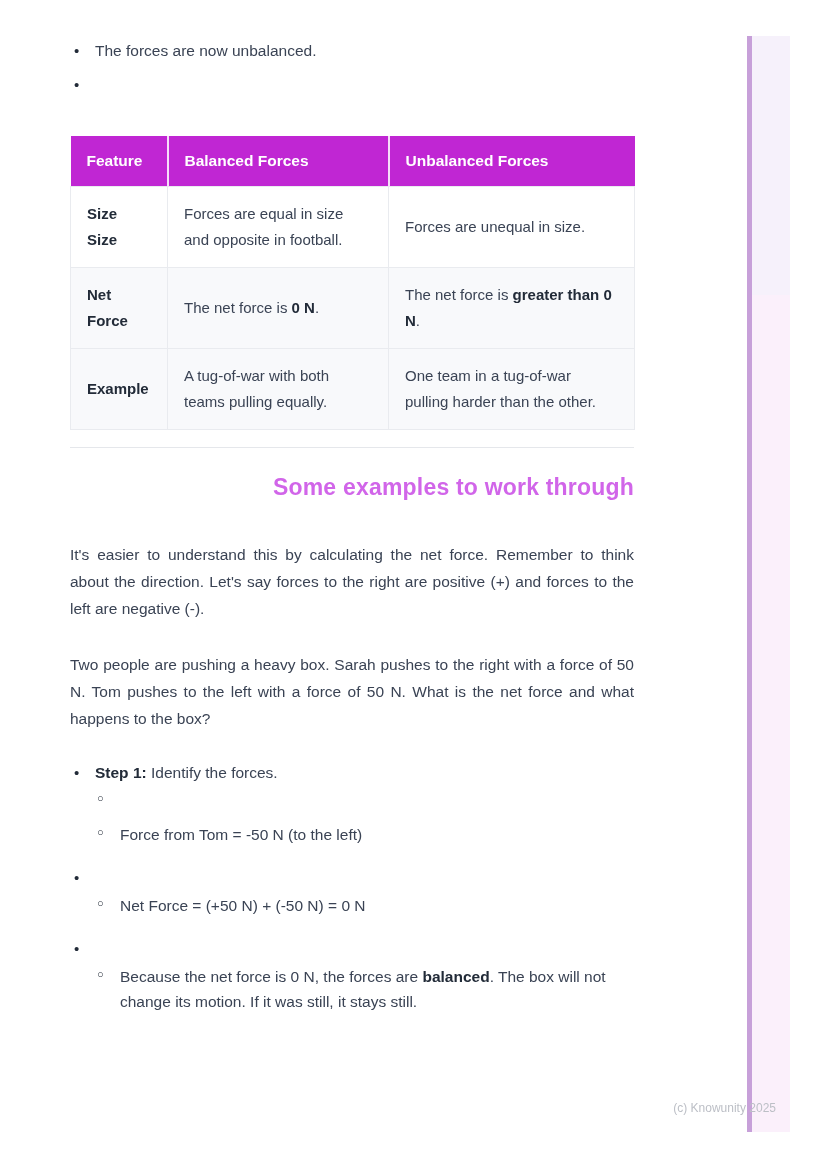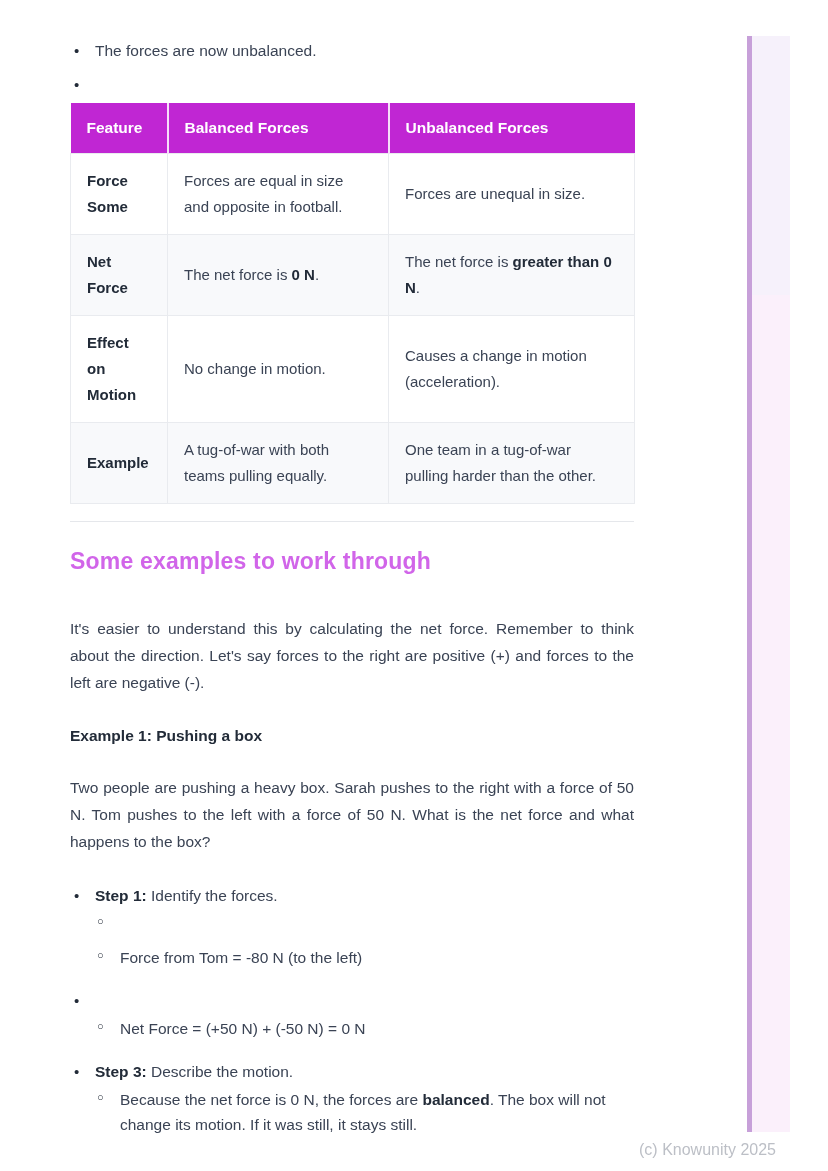--- a/index.html
+++ b/index.html
@@ -21,44 +21,44 @@
   .content{position:absolute;left:70px;top:0;width:564px;}
 
   
   .toplist{margin-top:40px;list-style:none;}
   .li{display:flex;align-items:flex-start;line-height:21px;font-size:15.5px;}
   .toplist .li + .li{margin-top:13px;}
   .b-mark{flex:0 0 25px;padding-left:4px;text-align:left;color:var(--text-strong);font-size:15px;}
   .c-mark{flex:0 0 25px;padding-left:2px;color:var(--text-strong);font-size:11px;line-height:21px;}
 
   
-  table{margin-top:8px;width:564px;border-collapse:collapse;table-layout:fixed;font-size:15px;}
+  table{margin-top:41px;width:564px;border-collapse:collapse;table-layout:fixed;font-size:15px;}
   thead th{background:var(--accent);color:var(--header-text);font-weight:bold;text-align:left;
     padding:16px 16px;font-size:15.5px;border-right:2px solid rgba(255,255,255,.85);}
   thead th:last-child{border-right:none;}
   tbody td{border:1px solid var(--border);padding:14px 16px;line-height:26px;vertical-align:middle;background:#fff;}
   tbody tr.alt td{background:var(--row-alt);}
   td.feature{font-weight:bold;color:var(--text-strong);}
   strong{color:var(--text-strong);}
 
   hr{border:none;border-top:1px solid var(--hr);margin:17px 0 0 0;}
 
-  h2{margin-top:26px;font-size:23px;font-weight:bold;color:var(--heading);letter-spacing:.2px;}
+  h2{margin-top:26px;font-size:23px;font-weight:bold;color:var(--heading);letter-spacing:.2px;text-align:right;}
   p.just{margin-top:40px;font-size:15.5px;line-height:27px;text-align:justify;}
   h3{margin-top:31px;font-size:15.5px;font-weight:bold;color:var(--text-strong);}
   p.body2{margin-top:29px;}
 
   .steps{margin-top:30px;font-size:15.5px;}
   .step-block + .step-block{margin-top:20px;}
   .step-head{line-height:21px;}
   .subs{margin-left:25px;margin-top:5px;}
   .sub + .sub{margin-top:13px;}
   .sub .text{line-height:25px;}
 
-  .watermark{position:absolute;top:1101px;right:52px;font-size:16px;color:var(--muted);z-index:5;margin-top:40px;}
+  .watermark{position:absolute;top:1101px;right:52px;font-size:12px;color:var(--muted);z-index:5;}
 </style>
 </head>
 <body>
 
 <div class="page">
 
   <div class="band band-top"></div>
   <div class="band band-bottom"></div>
   <div class="band-line"></div>
 
@@ -82,86 +82,79 @@
       </colgroup>
       <thead>
         <tr>
           <th>Feature</th>
           <th>Balanced Forces</th>
           <th>Unbalanced Forces</th>
         </tr>
       </thead>
       <tbody>
         <tr>
-          <td class="feature">Force Some</td>
+          <td class="feature">Size Size</td>
           <td><span>Forces are equal in size and opposite in football.</span><strong></strong><span></span></td>
           <td><span>Forces are unequal in size.</span><strong></strong><span></span></td>
         </tr>
         <tr class="alt">
           <td class="feature">Net Force</td>
           <td><span>The net force is </span><strong>0 N</strong><span>.</span></td>
           <td><span>The net force is </span><strong>greater than 0 N</strong><span>.</span></td>
-        </tr>
-        <tr>
-          <td class="feature">Effect on Motion</td>
-          <td><span>No change in motion.</span><strong></strong><span></span></td>
-          <td><span>Causes a change in motion (acceleration).</span><strong></strong><span></span></td>
         </tr>
         <tr class="alt">
           <td class="feature">Example</td>
           <td><span>A tug-of-war with both teams pulling equally.</span><strong></strong><span></span></td>
           <td><span>One team in a tug-of-war pulling harder than the other.</span><strong></strong><span></span></td>
         </tr>
       </tbody>
     </table>
 
     <hr>
 
     <h2>Some examples to work through</h2>
 
     <p class="just">It's easier to understand this by calculating the net force. Remember to think about the direction. Let's say forces to the right are positive (+) and forces to the left are negative (-).</p>
 
-    <h3>Example 1: Pushing a box</h3>
 
     <p class="just body2">Two people are pushing a heavy box. Sarah pushes to the right with a force of 50 N. Tom pushes to the left with a force of 50 N. What is the net force and what happens to the box?</p>
 
     <div class="steps">
 
       <div class="step-block">
         <div class="li step-head">
           <span class="b-mark">•</span>
           <div class="text"><strong>Step 1:</strong><span> Identify the forces.</span></div>
         </div>
         <div class="subs">
           <div class="li sub">
             <span class="c-mark">○</span>
           </div>
           <div class="li sub">
             <span class="c-mark">○</span>
-            <div class="text"><span>Force from Tom = -80 N (to the left)</span><strong></strong><span></span></div>
+            <div class="text"><span>Force from Tom = -50 N (to the left)</span><strong></strong><span></span></div>
           </div>
         </div>
       </div>
 
       <div class="step-block">
         <div class="li step-head">
           <span class="b-mark">•</span>
         </div>
         <div class="subs">
           <div class="li sub">
             <span class="c-mark">○</span>
             <div class="text"><span>Net Force = (+50 N) + (-50 N) = 0 N</span><strong></strong><span></span></div>
           </div>
         </div>
       </div>
 
       <div class="step-block">
         <div class="li step-head">
           <span class="b-mark">•</span>
-          <div class="text"><strong>Step 3:</strong><span> Describe the motion.</span></div>
         </div>
         <div class="subs">
           <div class="li sub">
             <span class="c-mark">○</span>
             <div class="text"><span>Because the net force is 0 N, the forces are </span><strong>balanced</strong><span>. The box will not change its motion. If it was still, it stays still.</span></div>
           </div>
         </div>
       </div>
 
     </div>

